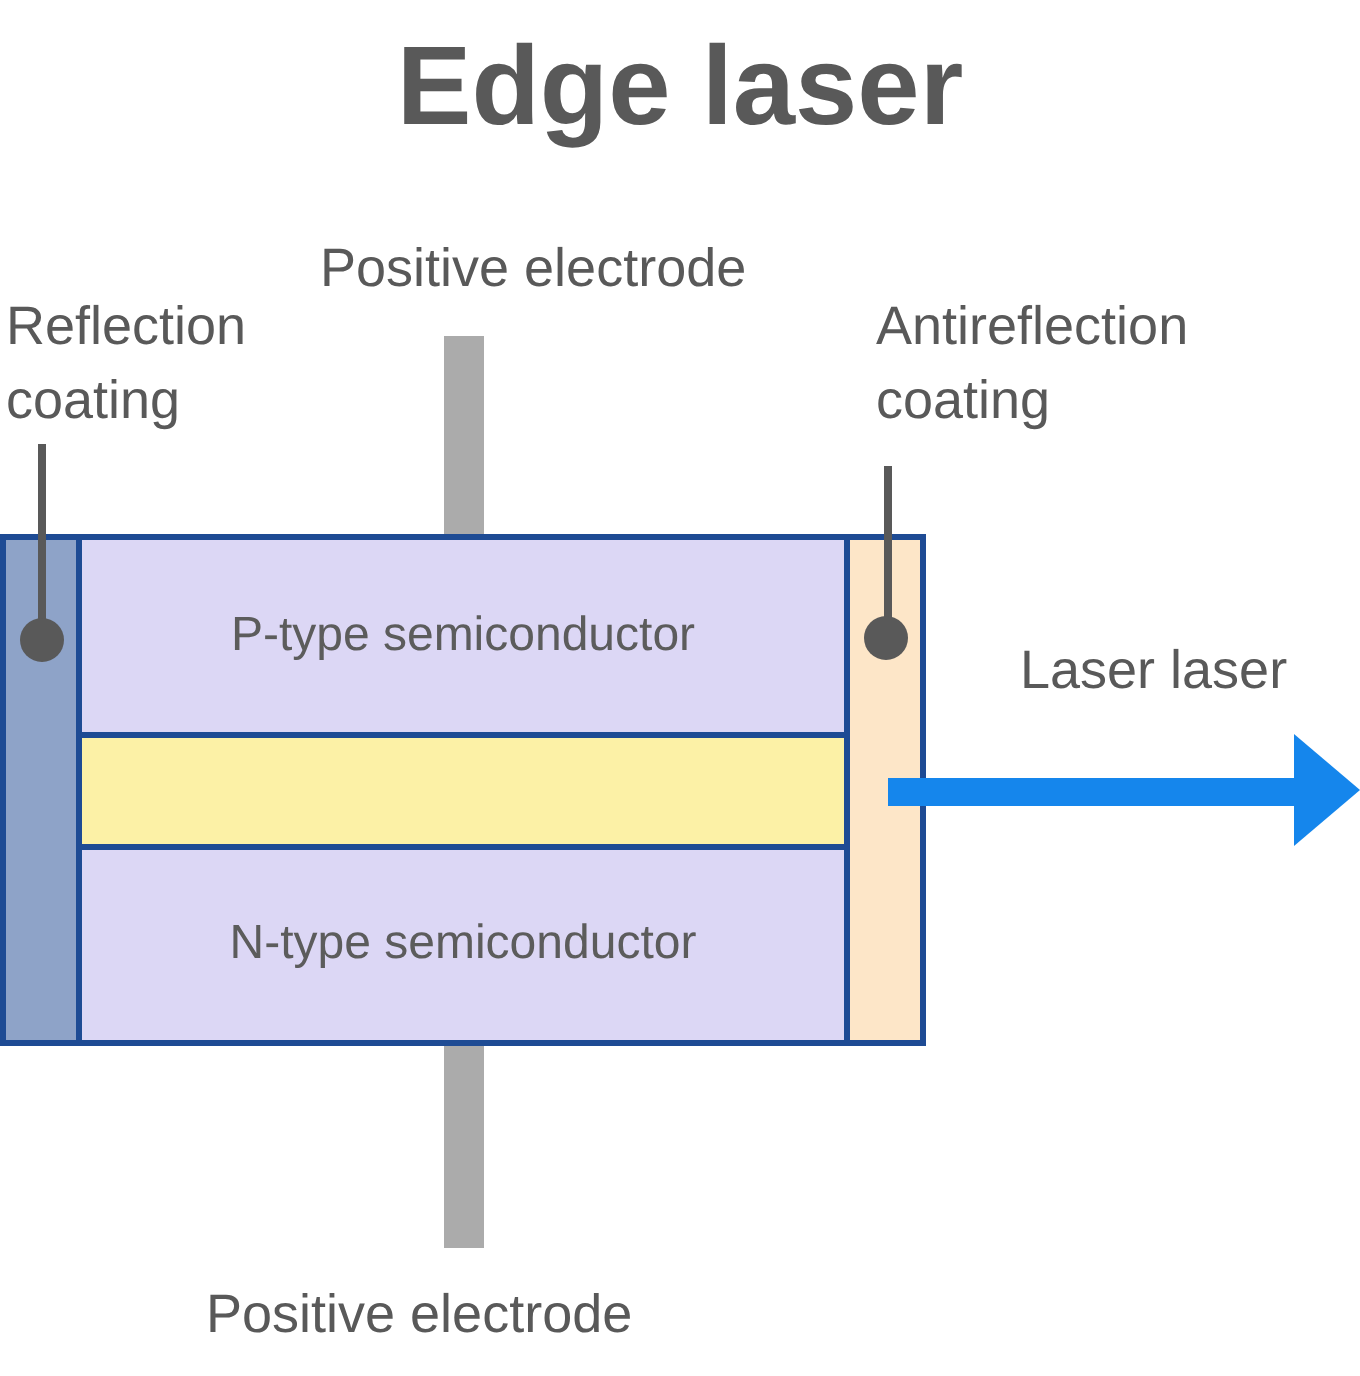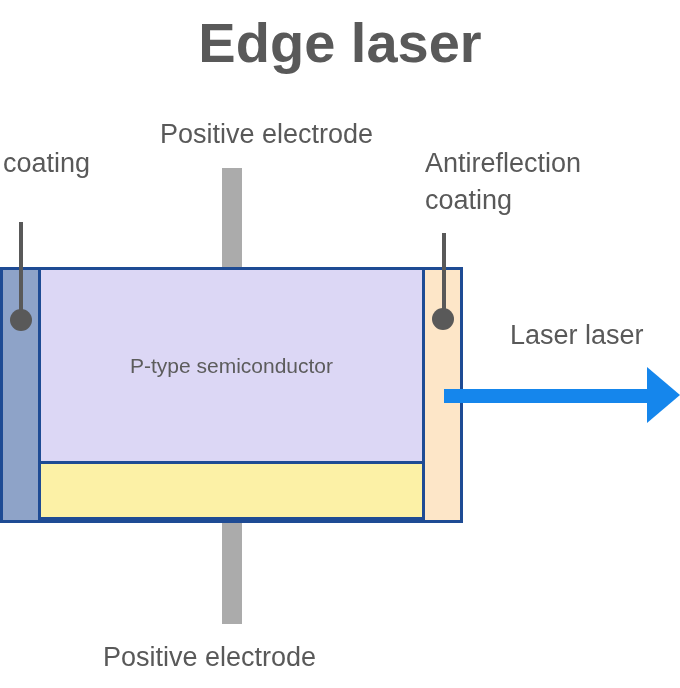--- a/index.html
+++ b/index.html
@@ -19,21 +19,21 @@
     text-align: center;
     font-size: 56px; font-weight: 600;
     color: #595959;
     letter-spacing: 0px;
   }
 
   
   .lbl { font-size: 27px; line-height: 37px; color: #595959; white-space: nowrap; }
   .lbl-positive   { left: 160px; top: 116px; }
   .lbl-reflection { left: 3px;   top: 145px; }
-  .lbl-antirefl   { left: 425px; top: 145px; }
+  .lbl-antirefl   { left: 438px; top: 145px; }
   .lbl-laser      { left: 510px; top: 317px; }
   .lbl-negative   { left: 103px; top: 639px; }
 
   
   .electrode-bar { background: #ABABAB; width: 20px; left: 222px; z-index: 0; }
   .electrode-top    { top: 168px; height: 102px; }
   .electrode-bottom { top: 520px; height: 104px; }
 
   
   .device {
@@ -50,21 +50,21 @@
   }
   .stack {
     flex: 1 1 auto;
     display: flex; flex-direction: column;
     border-right: 3px solid #1E4B94;
   }
   .region {
     flex: 1 1 auto;
     background: #DCD7F5;
     display: flex; align-items: center; justify-content: center;
-    font-size: 21px; color: #5C5C5C; white-space: nowrap;
+    font-size: 24px; color: #5C5C5C; white-space: nowrap;
   }
   .active-layer {
     flex: 0 0 53px; height: 53px;
     background: #FCF1A6;
     border-top: 3px solid #1E4B94;
     border-bottom: 3px solid #1E4B94;
   }
   .coat-right {
     width: 35px; flex: 0 0 35px;
     background: #FDE6C8;
@@ -96,38 +96,42 @@
   }
 </style>
 </head>
 <body>
 
 <div class="abs title">Edge laser</div>
 
 <div class="abs lbl lbl-positive">Positive electrode</div>
 
 <div class="abs lbl lbl-reflection">
+  <div>Reflection</div>
   <div>coating</div>
 </div>
 
 <div class="abs lbl lbl-antirefl">
   <div>Antireflection</div>
   <div>coating</div>
 </div>
 
 <div class="abs electrode-bar electrode-top"></div>
 <div class="abs electrode-bar electrode-bottom"></div>
 
 <div class="abs device">
   <div class="coat-left"></div>
   <div class="stack">
     <div class="region">
       <span>P-type semiconductor</span>
     </div>
     <div class="active-layer"></div>
+    <div class="region">
+      <span>N-type semiconductor</span>
+    </div>
   </div>
   <div class="coat-right"></div>
 </div>
 
 <div class="abs callout-line callout-line-left"></div>
 <div class="abs callout-dot callout-dot-left"></div>
 
 <div class="abs callout-line callout-line-right"></div>
 <div class="abs callout-dot callout-dot-right"></div>
 

